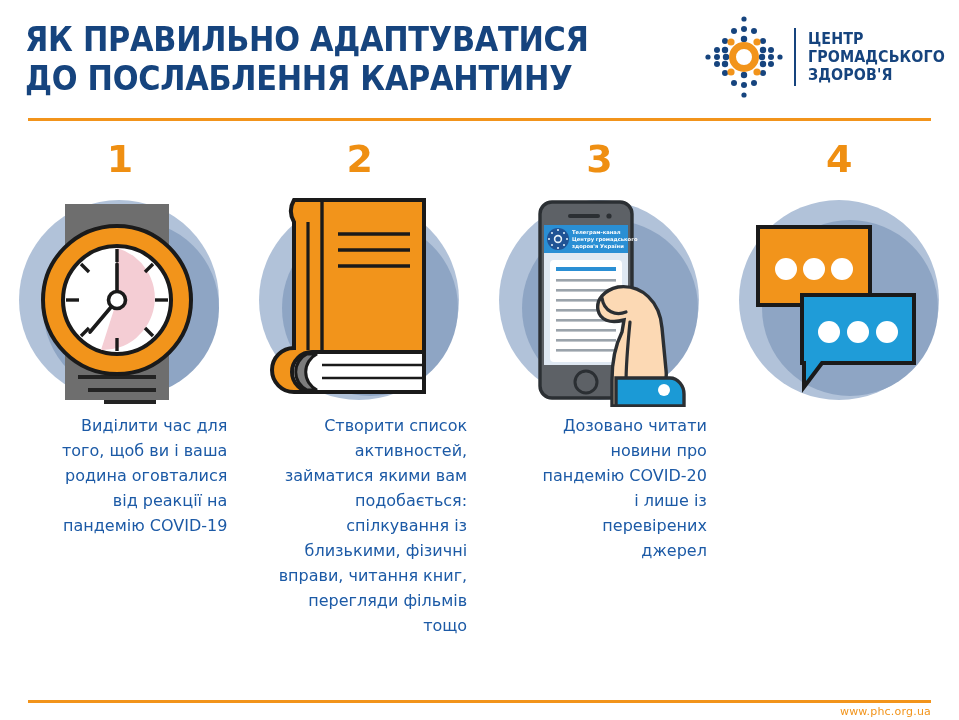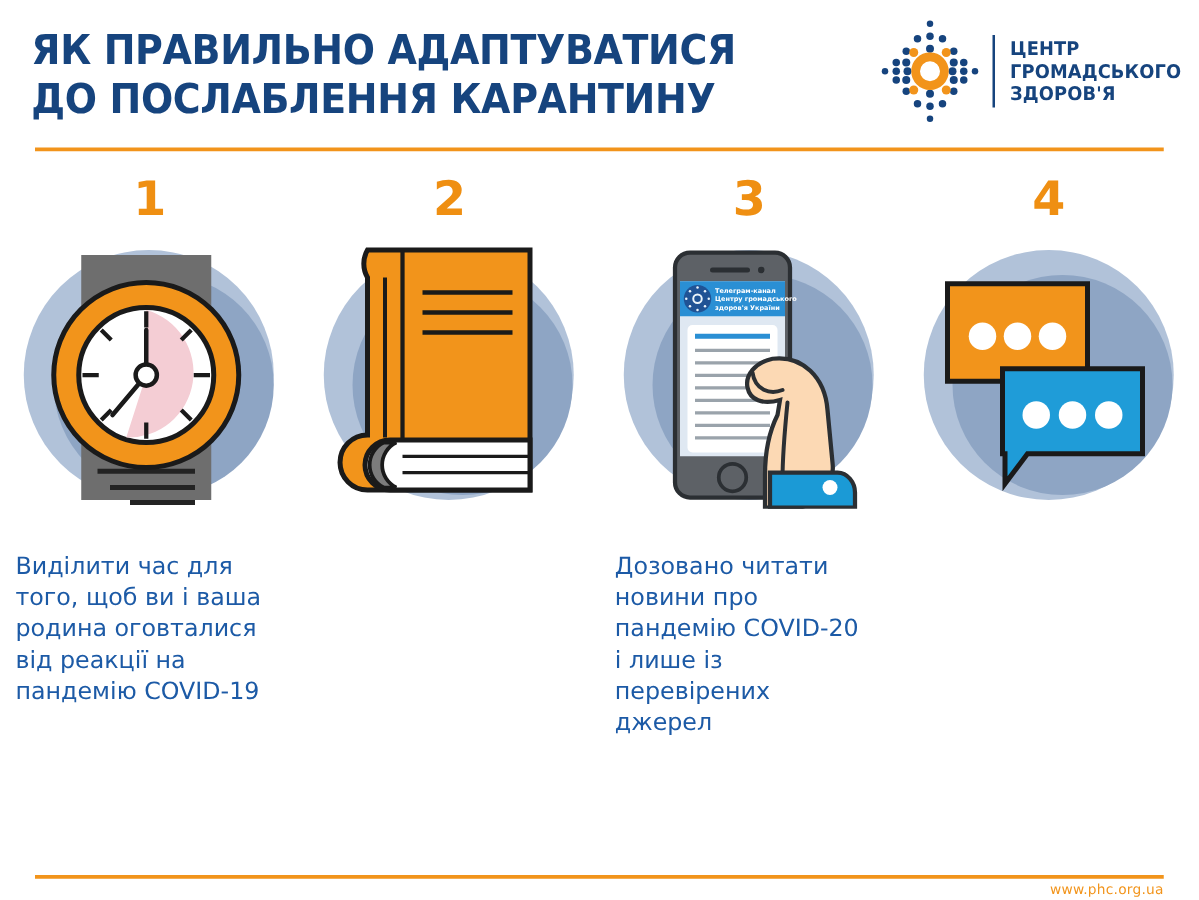--- a/index.html
+++ b/index.html
@@ -63,25 +63,25 @@
   }
   .num{
     color:#ef8f12;font-weight:bold;font-size:38px;line-height:38px;
     height:48px;
     font-family:"DejaVu Sans","Liberation Sans",sans-serif;
   }
   .icon-wrap{
     width:215px;height:215px;position:relative;margin-top:4px;
   }
   .caption{
-    margin-top:34px;
+    margin-top:6px;
     width:215px;
-    text-align:left;
+    text-align:right;
     color:#1c5aa6;
-    font-size:19px;
+    font-size:16px;
     line-height:25px;
     font-family:"DejaVu Sans","Liberation Sans",sans-serif;
     white-space:pre-line;
   }
 
   
   .rule-bottom{
     position:absolute;left:28px;top:700px;width:903px;height:3px;background:#f2941b;
   }
   .site{
@@ -215,20 +215,29 @@
           <path d="M60 160 a20 20 0 0 0 0 40 a20 20 0 0 1 0 -40 z" fill="#7c7c7c"></path>
           <path d="M55 162 a20 20 0 0 0 0 36 l10 0 a20 20 0 0 1 0 -36 z" fill="#7c7c7c" stroke="#1a1a1a" stroke-width="3"></path>
           <line x1="70" y1="173" x2="172" y2="173" stroke="#1a1a1a" stroke-width="2.6"></line>
           <line x1="70" y1="186" x2="172" y2="186" stroke="#1a1a1a" stroke-width="2.6"></line>
 
           <line x1="86" y1="42" x2="158" y2="42" stroke="#1a1a1a" stroke-width="3.6"></line>
           <line x1="86" y1="58" x2="158" y2="58" stroke="#1a1a1a" stroke-width="3.6"></line>
           <line x1="86" y1="74" x2="158" y2="74" stroke="#1a1a1a" stroke-width="3.6"></line>
         </svg>
       </div>
+      <div class="caption">Створити список
+активностей,
+займатися якими вам
+подобається:
+спілкування із
+близькими, фізичні
+вправи, читання книг,
+перегляди фільмів
+тощо</div>
     </div>
 
     <div class="col">
       <div class="num">3</div>
       <div class="icon-wrap">
         <svg width="215" height="215" viewBox="0 0 215 215">
           <circle cx="107" cy="108" r="100" fill="#b1c2d9"></circle>
           <circle cx="118" cy="116" r="88" fill="#8ea5c4"></circle>
 
           <rect x="48" y="10" width="92" height="196" rx="12" fill="#5d6166" stroke="#2b2f33" stroke-width="3.4"></rect>

